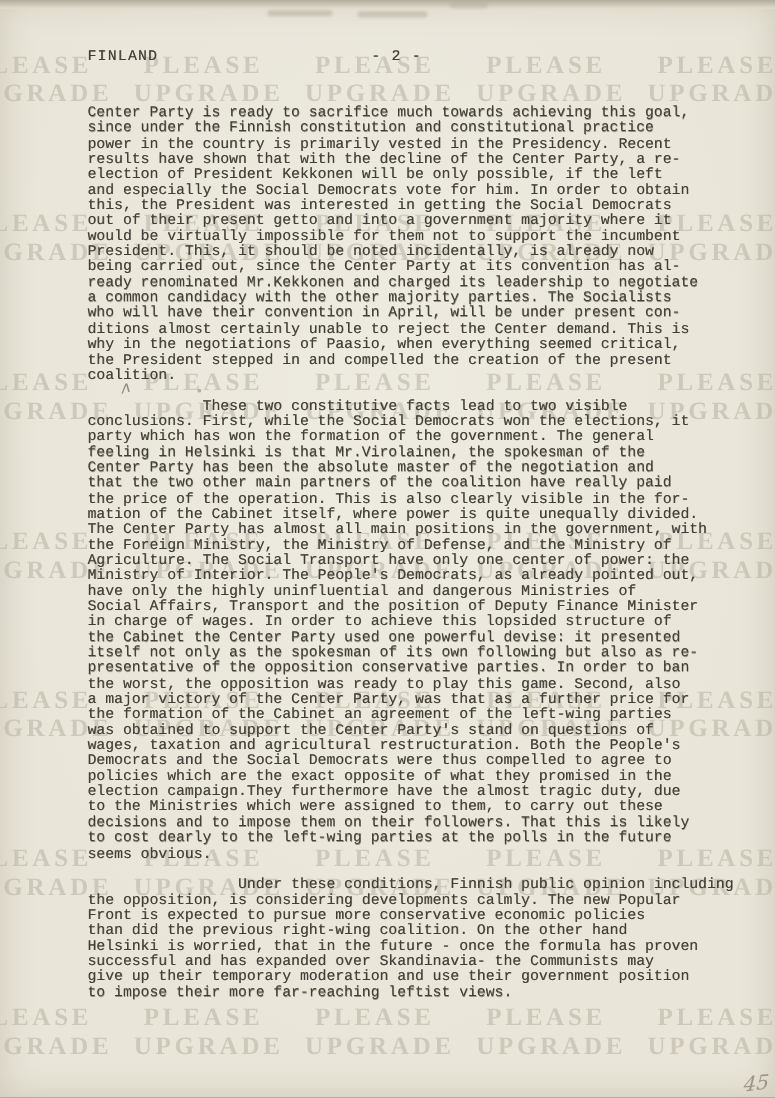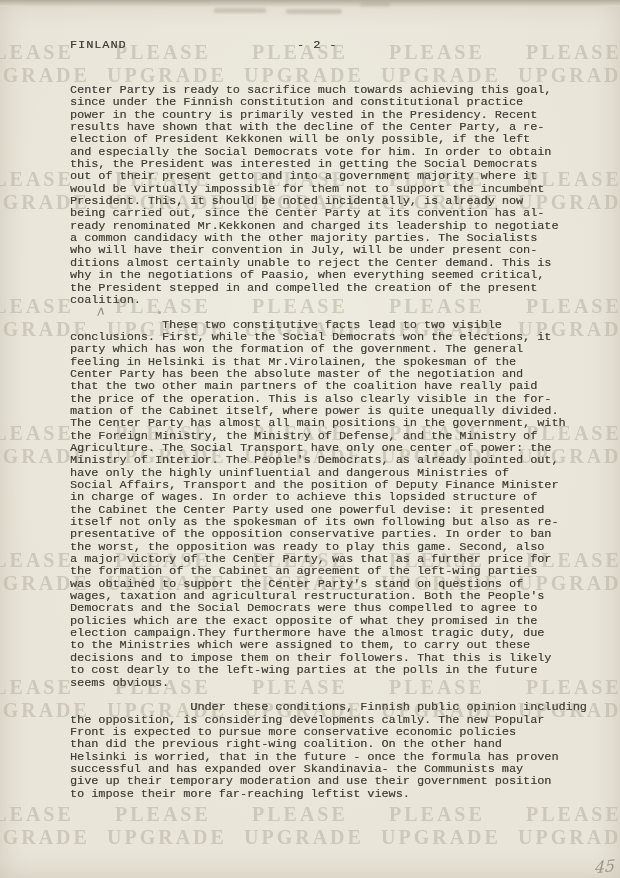--- a/index.html
+++ b/index.html
@@ -162,21 +162,21 @@
         <div class="line">results have shown that with the decline of the Center Party, a re-</div>
         <div class="line">election of President Kekkonen will be only possible, if the left</div>
         <div class="line">and especially the Social Democrats vote for him. In order to obtain</div>
         <div class="line">this, the President was interested in getting the Social Democrats</div>
         <div class="line">out of their present getto and into a government majority where it</div>
         <div class="line">would be virtually impossible for them not to support the incumbent</div>
         <div class="line">President. This, it should be noted incidentally, is already now</div>
         <div class="line">being carried out, since the Center Party at its convention has al-</div>
         <div class="line">ready renominated Mr.Kekkonen and charged its leadership to negotiate</div>
         <div class="line">a common candidacy with the other majority parties. The Socialists</div>
-        <div class="line">who will have their convention in July, will be under present con-</div>
+        <div class="line">who will have their convention in April, will be under present con-</div>
         <div class="line">ditions almost certainly unable to reject the Center demand. This is</div>
         <div class="line">why in the negotiations of Paasio, when everything seemed critical,</div>
         <div class="line">the President stepped in and compelled the creation of the present</div>
         <div class="line">coalition.</div>
       </div>
       <div class="para">
         <div class="line">             These two constitutive facts lead to two visible</div>
         <div class="line">conclusions. First, while the Social Democrats won the elections, it</div>
         <div class="line">party which has won the formation of the government. The general</div>
         <div class="line">feeling in Helsinki is that Mr.Virolainen, the spokesman of the</div>

